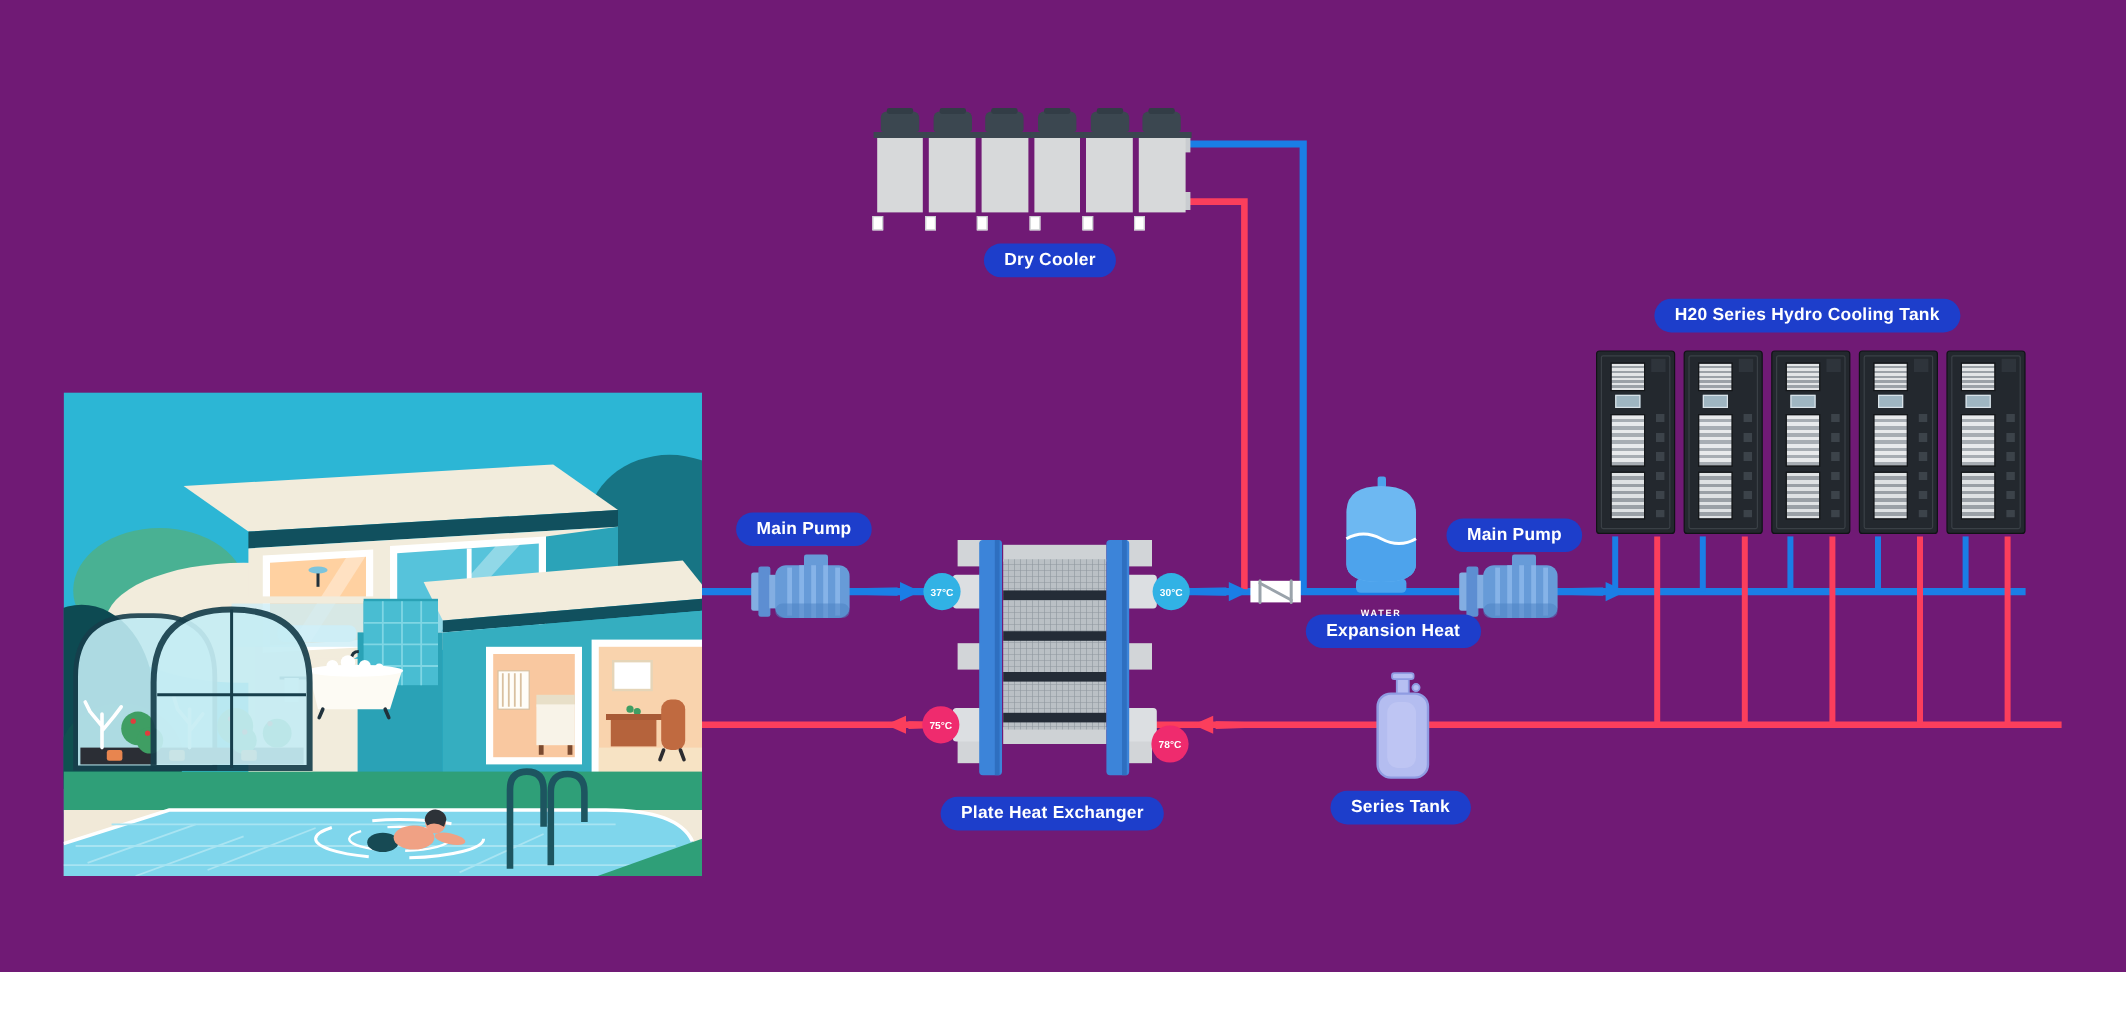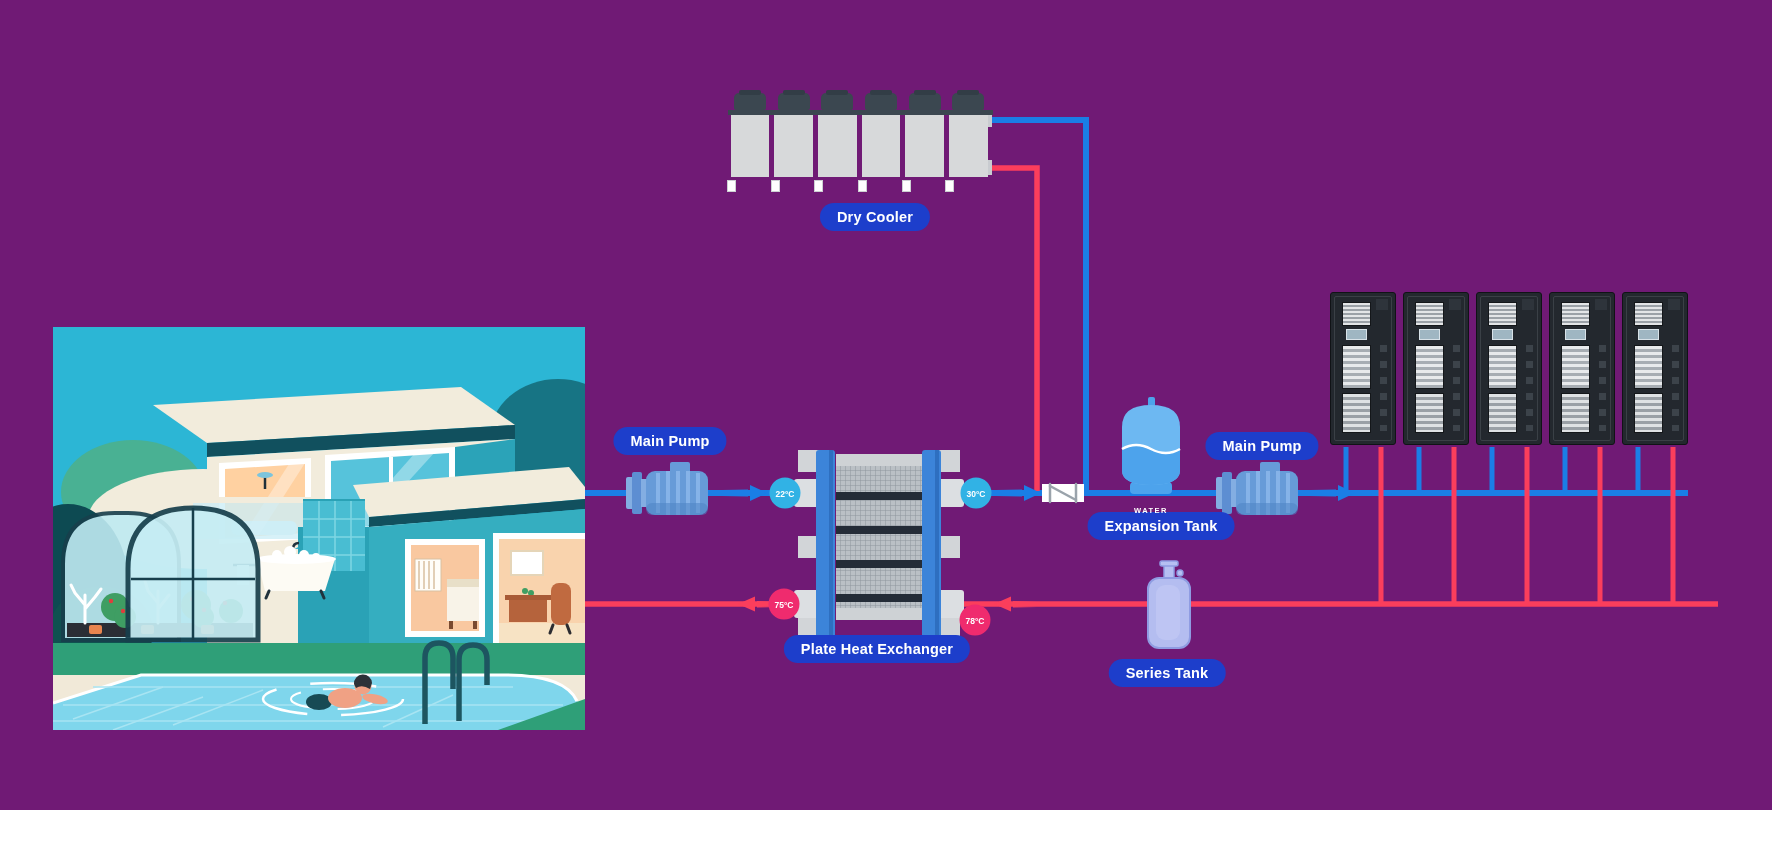--- a/index.html
+++ b/index.html
@@ -374,24 +374,25 @@
       <div class="r-screen"></div>
       <div class="r-hx2"></div>
       <div class="r-hx3"></div>
       <div class="r-slots"></div>
       <div class="r-vent"></div>
     </div>
     </div>
 
   <div class="pill" style="left:875px;top:217px">Dry Cooler</div>
   <div class="pill" style="left:670px;top:441px">Main Pump</div>
-  <div class="pill" style="left:877px;top:649px">Plate Heat Exchanger</div>
-  <div class="pill" style="left:1161px;top:526px">Expansion Tank</div>
+  <div class="pill" style="left:877px;top:678px">Plate Heat Exchanger</div>
+  <div class="pill" style="left:1161px;top:526px">Expansion Heat</div>
   <div class="pill" style="left:1262px;top:446px">Main Pump</div>
   <div class="pill" style="left:1167px;top:673px">Series Tank</div>
-
-  <div class="badge cool" style="left:785px;top:493px">22°C</div>
+  <div class="pill" style="left:1506px;top:263px">H20 Series Hydro Cooling Tank</div>
+
+  <div class="badge cool" style="left:785px;top:493px">37°C</div>
   <div class="badge cool" style="left:976px;top:493px">30°C</div>
   <div class="badge hot" style="left:784px;top:604px">75°C</div>
   <div class="badge hot" style="left:975px;top:620px">78°C</div>
 
   <div class="water-label">WATER</div>
 </div>
 
 </body></html>

